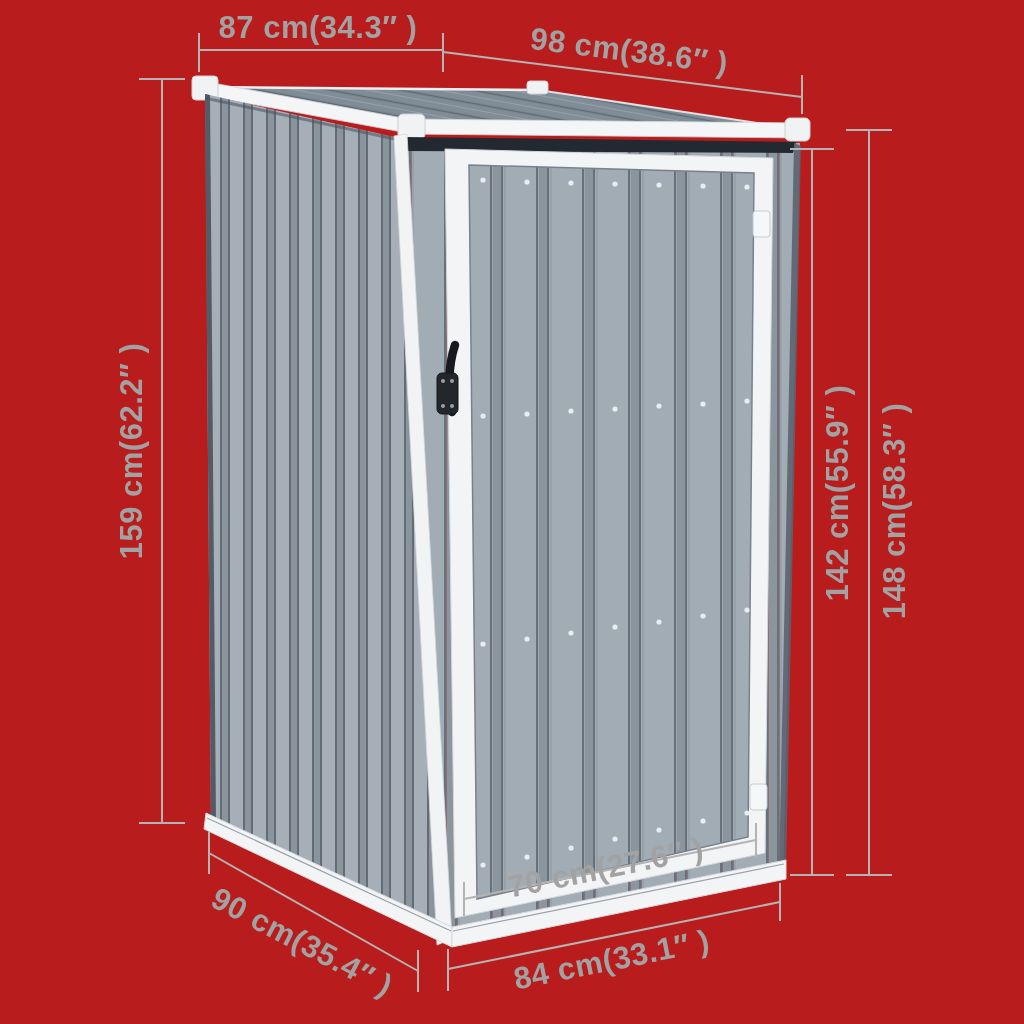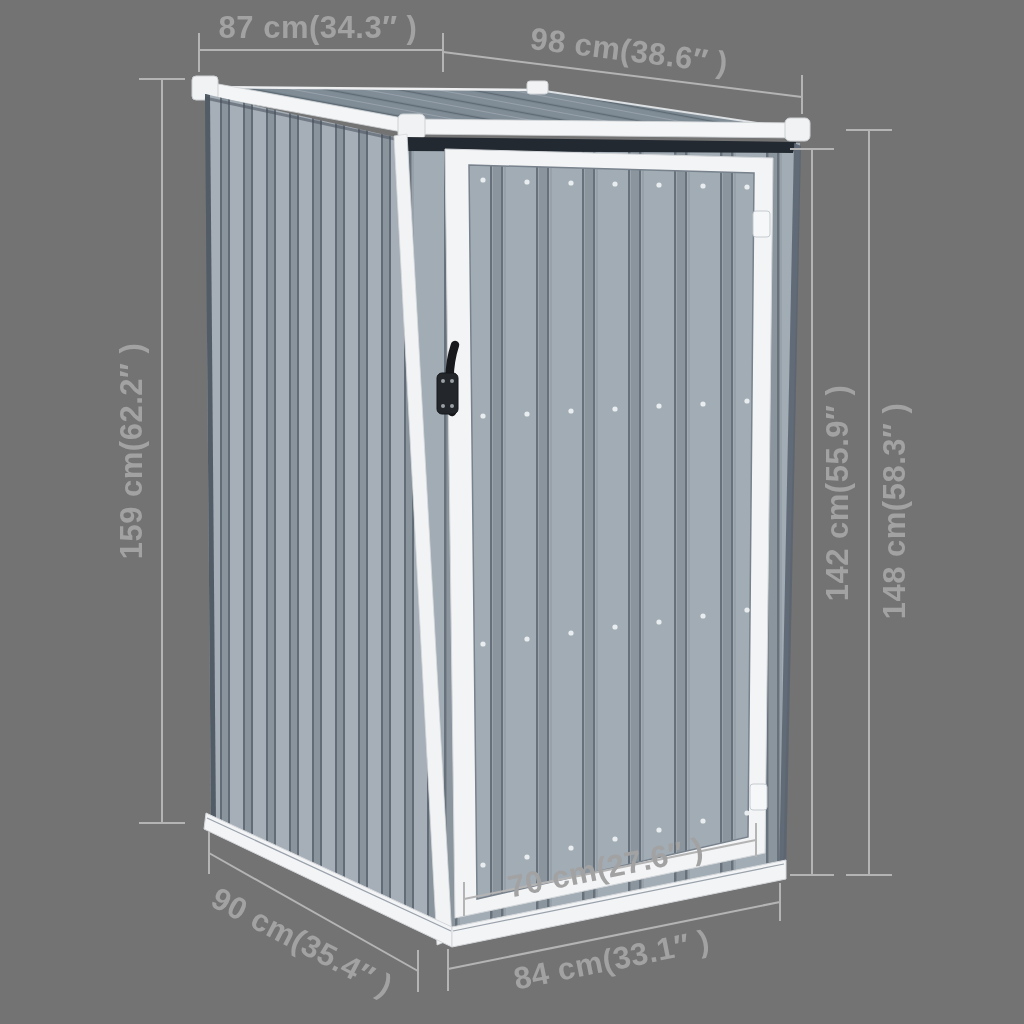--- a/index.html
+++ b/index.html
@@ -1,16 +1,16 @@
 <!DOCTYPE html>
 <html><head>
 <meta charset="utf-8">
 <style>
   html,body{margin:0;padding:0;background:#ffffff;}
-  .stage{position:relative;width:1024px;height:1024px;background:#737373;margin:0 auto;overflow:hidden;}
+  .stage{position:relative;width:1024px;height:1024px;background:#b91c1c;margin:0 auto;overflow:hidden;}
   .stage svg{position:absolute;left:0;top:0;width:100%;height:100%;}
   .dim-line{stroke:#b4b4b4;stroke-width:2;fill:none;}
   .dim-text{font-family:"Liberation Sans", sans-serif;font-weight:700;font-size:31px;
             fill:#a2a2a2;letter-spacing:0.5px;text-anchor:middle;dominant-baseline:middle;}
   .trim{fill:#f4f5f6;stroke:#d2d5d8;stroke-width:0.8;}
   .cap{fill:#f1f2f3;stroke:#cdd1d4;stroke-width:1;}
   .basetrim{fill:#f3f4f6;stroke:#d5d8db;stroke-width:1;}
 </style>
 </head>
 <body>

